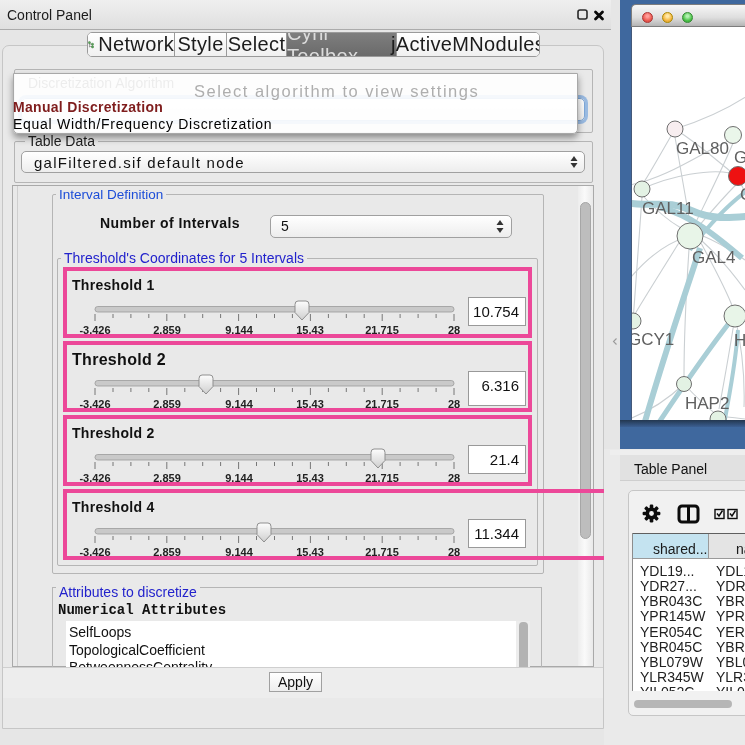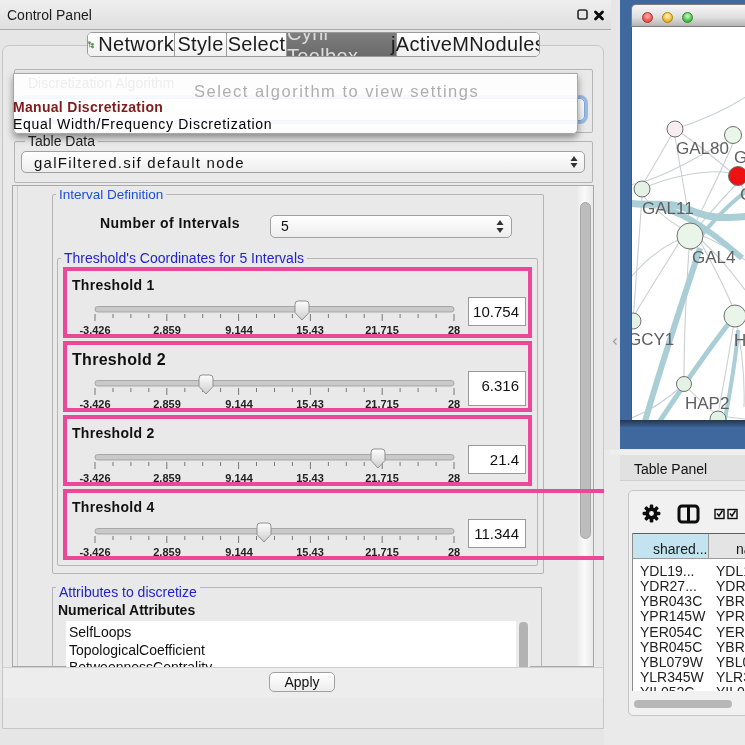--- a/index.html
+++ b/index.html
@@ -179,32 +179,32 @@
         <text x="243" y="63" font-family="Liberation Sans, sans-serif" font-size="11" font-weight="bold" fill="#222" text-anchor="middle">15.43</text>
         <text x="315" y="63" font-family="Liberation Sans, sans-serif" font-size="11" font-weight="bold" fill="#222" text-anchor="middle">21.715</text>
         <text x="387" y="63" font-family="Liberation Sans, sans-serif" font-size="11" font-weight="bold" fill="#222" text-anchor="middle">28</text>
         <path d="M190 33.5 Q190 30 193 30 L201 30 Q204 30 204 33.5 L204 41.5 L197 49 L190 41.5 Z" fill="url(#tg489)" stroke="#8f8f8f" stroke-width="1"></path>
       </svg>
   </div>
   <div class="abs valbox" style="left:468px;top:519px;width:58px;height:29px;line-height:27px;">11.344</div>
 
   <div class="abs" style="left:52px;top:587px;width:490px;height:80px;border:1px solid #b5b5b5;border-bottom:none;box-sizing:border-box;"></div>
   <div class="abs gtitle" style="left:56px;top:585px;color:#2222cc;">Attributes to discretize</div>
-  <div class="abs" style="left:58px;top:602px;font-size:14px;font-weight:bold;color:#111;">Numerical Attributes</div>
+  <div class="abs" style="left:58px;top:602px;font-size:14px;font-weight:bold;color:#111;font-family:Liberation Mono, monospace;">Numerical Attributes</div>
   <div class="abs" style="left:66px;top:621px;width:450px;height:46px;background:#fff;overflow:hidden;">
     <div style="position:absolute;left:3px;top:3px;font-size:14px;color:#111;">SelfLoops</div>
     <div style="position:absolute;left:3px;top:20.5px;font-size:14px;color:#111;">TopologicalCoefficient</div>
     <div style="position:absolute;left:3px;top:38px;font-size:14px;color:#111;">BetweennessCentrality</div>
   </div>
   <div class="abs" style="left:516px;top:621px;width:14px;height:46px;background:#ededed;"></div>
   <div class="abs" style="left:519px;top:622px;width:8.5px;height:45px;background:#b3b3b3;border-radius:4px 4px 0 0;"></div>
 
   <div class="abs" style="left:3px;top:667px;width:600px;height:30px;background:#ededed;border-top:1px solid #cfcfcf;"></div>
-  <div class="abs aquabtn" style="left:269px;top:672px;width:66px;height:20px;
-       text-align:center;font-size:14px;color:#111;line-height:19px;border-radius:5px;">Apply</div>
+  <div class="abs aquabtn" style="left:269px;top:672px;width:53px;height:20px;
+       text-align:center;font-size:14px;color:#111;line-height:19px;border-radius:0;">Apply</div>
 
 
   <div class="abs" style="left:13px;top:73px;width:565px;height:61px;
        background:rgba(255,255,255,0.9);border:1px solid #a8a8a8;
        box-shadow:0 4px 7px rgba(0,0,0,0.4);border-radius:0 0 5px 5px;box-sizing:border-box;z-index:20;"></div>
   <div class="abs" style="left:194px;top:82px;font-size:16.5px;letter-spacing:1.5px;color:#aeaeae;z-index:21;">Select algorithm to view settings</div>
   <div class="abs" style="left:13px;top:99px;font-size:14px;font-weight:bold;letter-spacing:0.3px;color:#7f1d1d;z-index:21;">Manual Discretization</div>
   <div class="abs" style="left:13px;top:116px;font-size:14px;letter-spacing:0.72px;color:#000;z-index:21;">Equal Width/Frequency Discretization</div>
 
   <div class="abs" style="left:620px;top:0;width:125px;height:449px;background:#3f689e;"></div>

